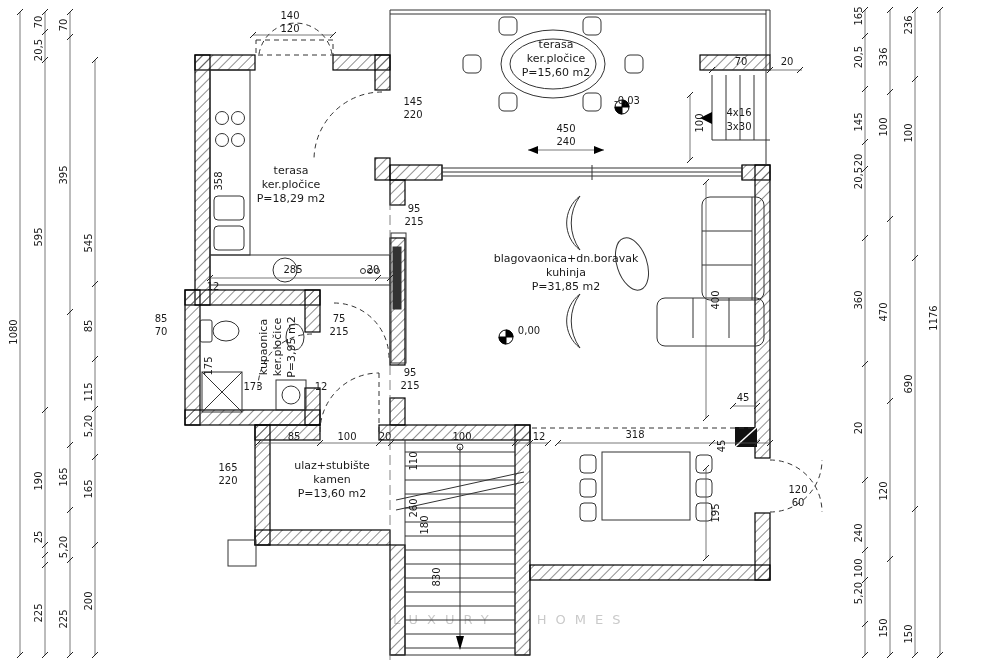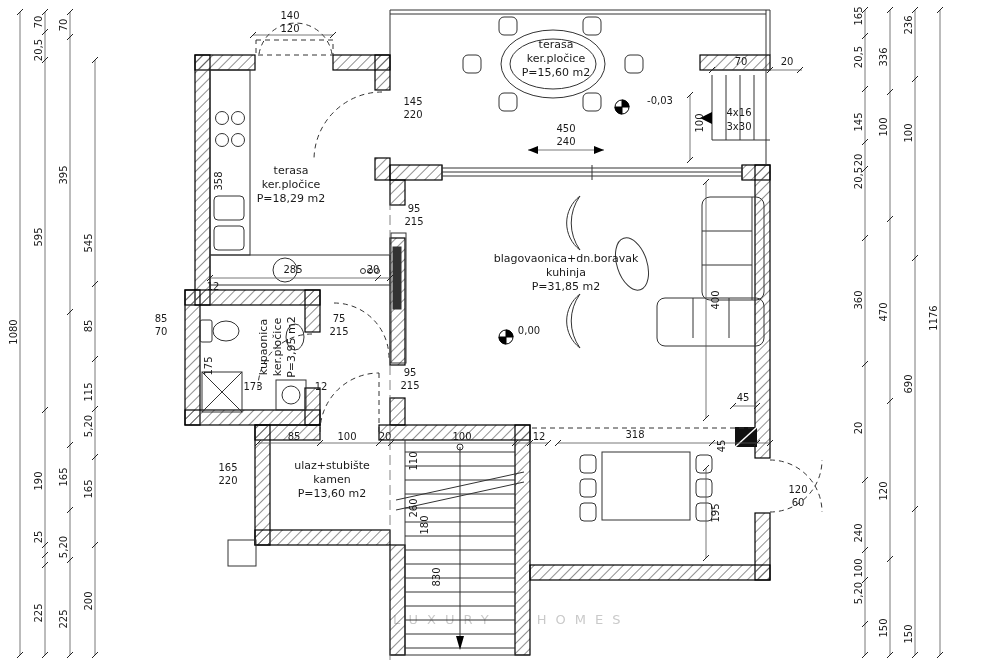--- a/index.html
+++ b/index.html
@@ -244,21 +244,21 @@
   <span class="dim room" style="left:566px;top:258px">blagovaonica+dn.boravak</span>
   <span class="dim room" style="left:566px;top:272px">kuhinja</span>
   <span class="dim room" style="left:566px;top:286px">P=31,85 m2</span>
   <span class="dim room rot" style="left:263px;top:347px">kupaonica</span>
   <span class="dim room rot" style="left:277px;top:347px">ker.pločice</span>
   <span class="dim room rot" style="left:291px;top:347px">P=3,95 m2</span>
   <span class="dim room" style="left:332px;top:465px">ulaz+stubište</span>
   <span class="dim room" style="left:332px;top:479px">kamen</span>
   <span class="dim room" style="left:332px;top:493px">P=13,60 m2</span>
 
-  <span class="dim" style="left:660px;top:100px">-0,03</span>
+  <span class="dim" style="left:627px;top:100px">-0,03</span>
   <span class="dim" style="left:529px;top:330px">0,00</span>
   <span class="dim" style="left:739px;top:112px">4x16</span>
   <span class="dim" style="left:739px;top:126px">3x30</span>
 
   <span class="dim rot" style="left:38px;top:22px">70</span>
   <span class="dim rot" style="left:63px;top:25px">70</span>
   <span class="dim rot" style="left:38px;top:50px">20,5</span>
   <span class="dim rot" style="left:63px;top:175px">395</span>
   <span class="dim rot" style="left:38px;top:237px">595</span>
   <span class="dim rot" style="left:88px;top:243px">545</span>

